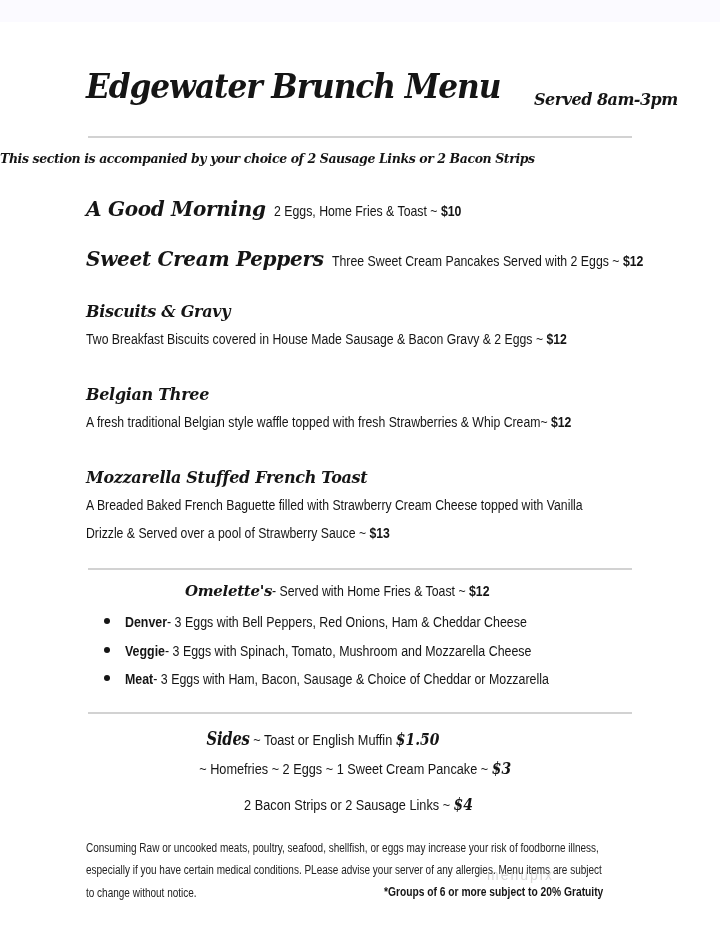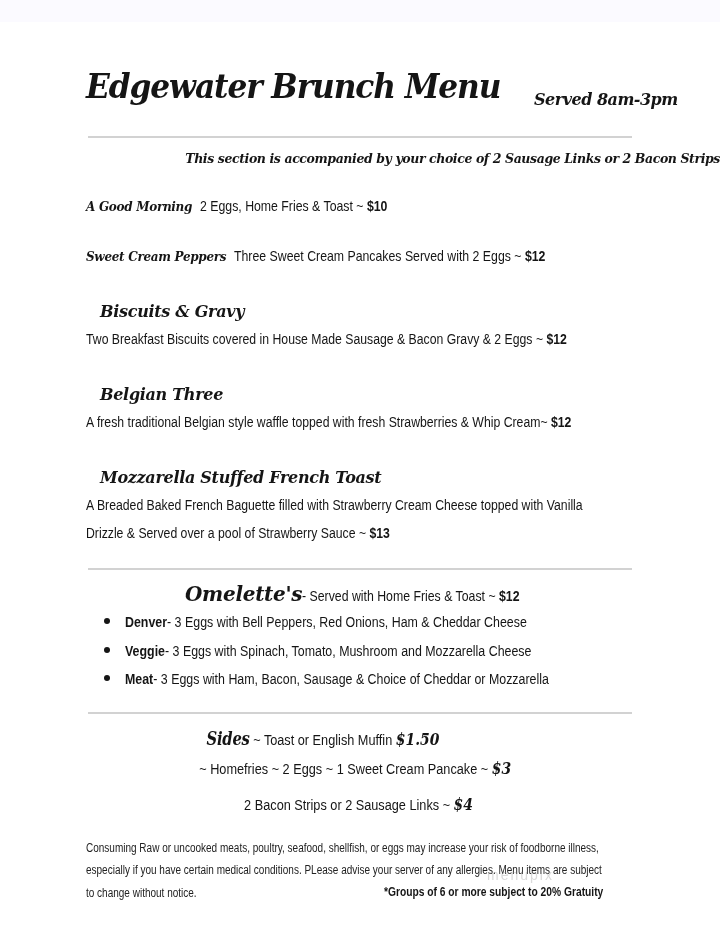--- a/index.html
+++ b/index.html
@@ -38,45 +38,45 @@
       left: 534px; top: 90px;
       font-size: 16px;
       letter-spacing: -0.5px;
     }
     .divider {
       position: absolute; left: 88px; width: 544px; height: 2px;
       background: #d2d2d2;
     }
     .note {
       left: 0; width: 720px; top: 151px;
-      text-align: right;
+      text-align: left;
       font-size: 12.5px;
       letter-spacing: -0.4px;
     }
     .row { position: absolute; left: 86px; white-space: nowrap; font-size: 15px; }
-    .row .name { font-size: 12px; margin-right: 8px; }
+    .row .name { font-size: 20px; margin-right: 8px; }
     .row .desc {
       font-size: 15px;
       transform: scaleX(0.82);
       transform-origin: left center;
       display: inline-block;
     }
     .price { font-weight: bold; }
     .line-desc {
       position: absolute; left: 86px; white-space: nowrap;
       font-size: 15.5px;
       transform: scaleX(0.79);
       transform-origin: left top;
     }
-    .heading { position: absolute; left: 100px; font-size: 16px; white-space: nowrap; }
+    .heading { position: absolute; left: 86px; font-size: 16px; white-space: nowrap; }
 
     .omelette-title {
       position: absolute; left: 185px; top: 582px; white-space: nowrap;
     }
-    .omelette-title .name { font-size: 20px; text-align: center; }
+    .omelette-title .name { font-size: 15px; text-align: center; }
     .omelette-title .desc {
       font-size: 15px;
       transform: scaleX(0.82);
       transform-origin: left center;
       display: inline-block;
     }
     .bullet-row { position: absolute; left: 104px; white-space: nowrap; }
     .bullet-dot {
       display: inline-block; width: 6px; height: 6px; border-radius: 50%;
       background: #151515; vertical-align: middle; margin-right: 15px;

